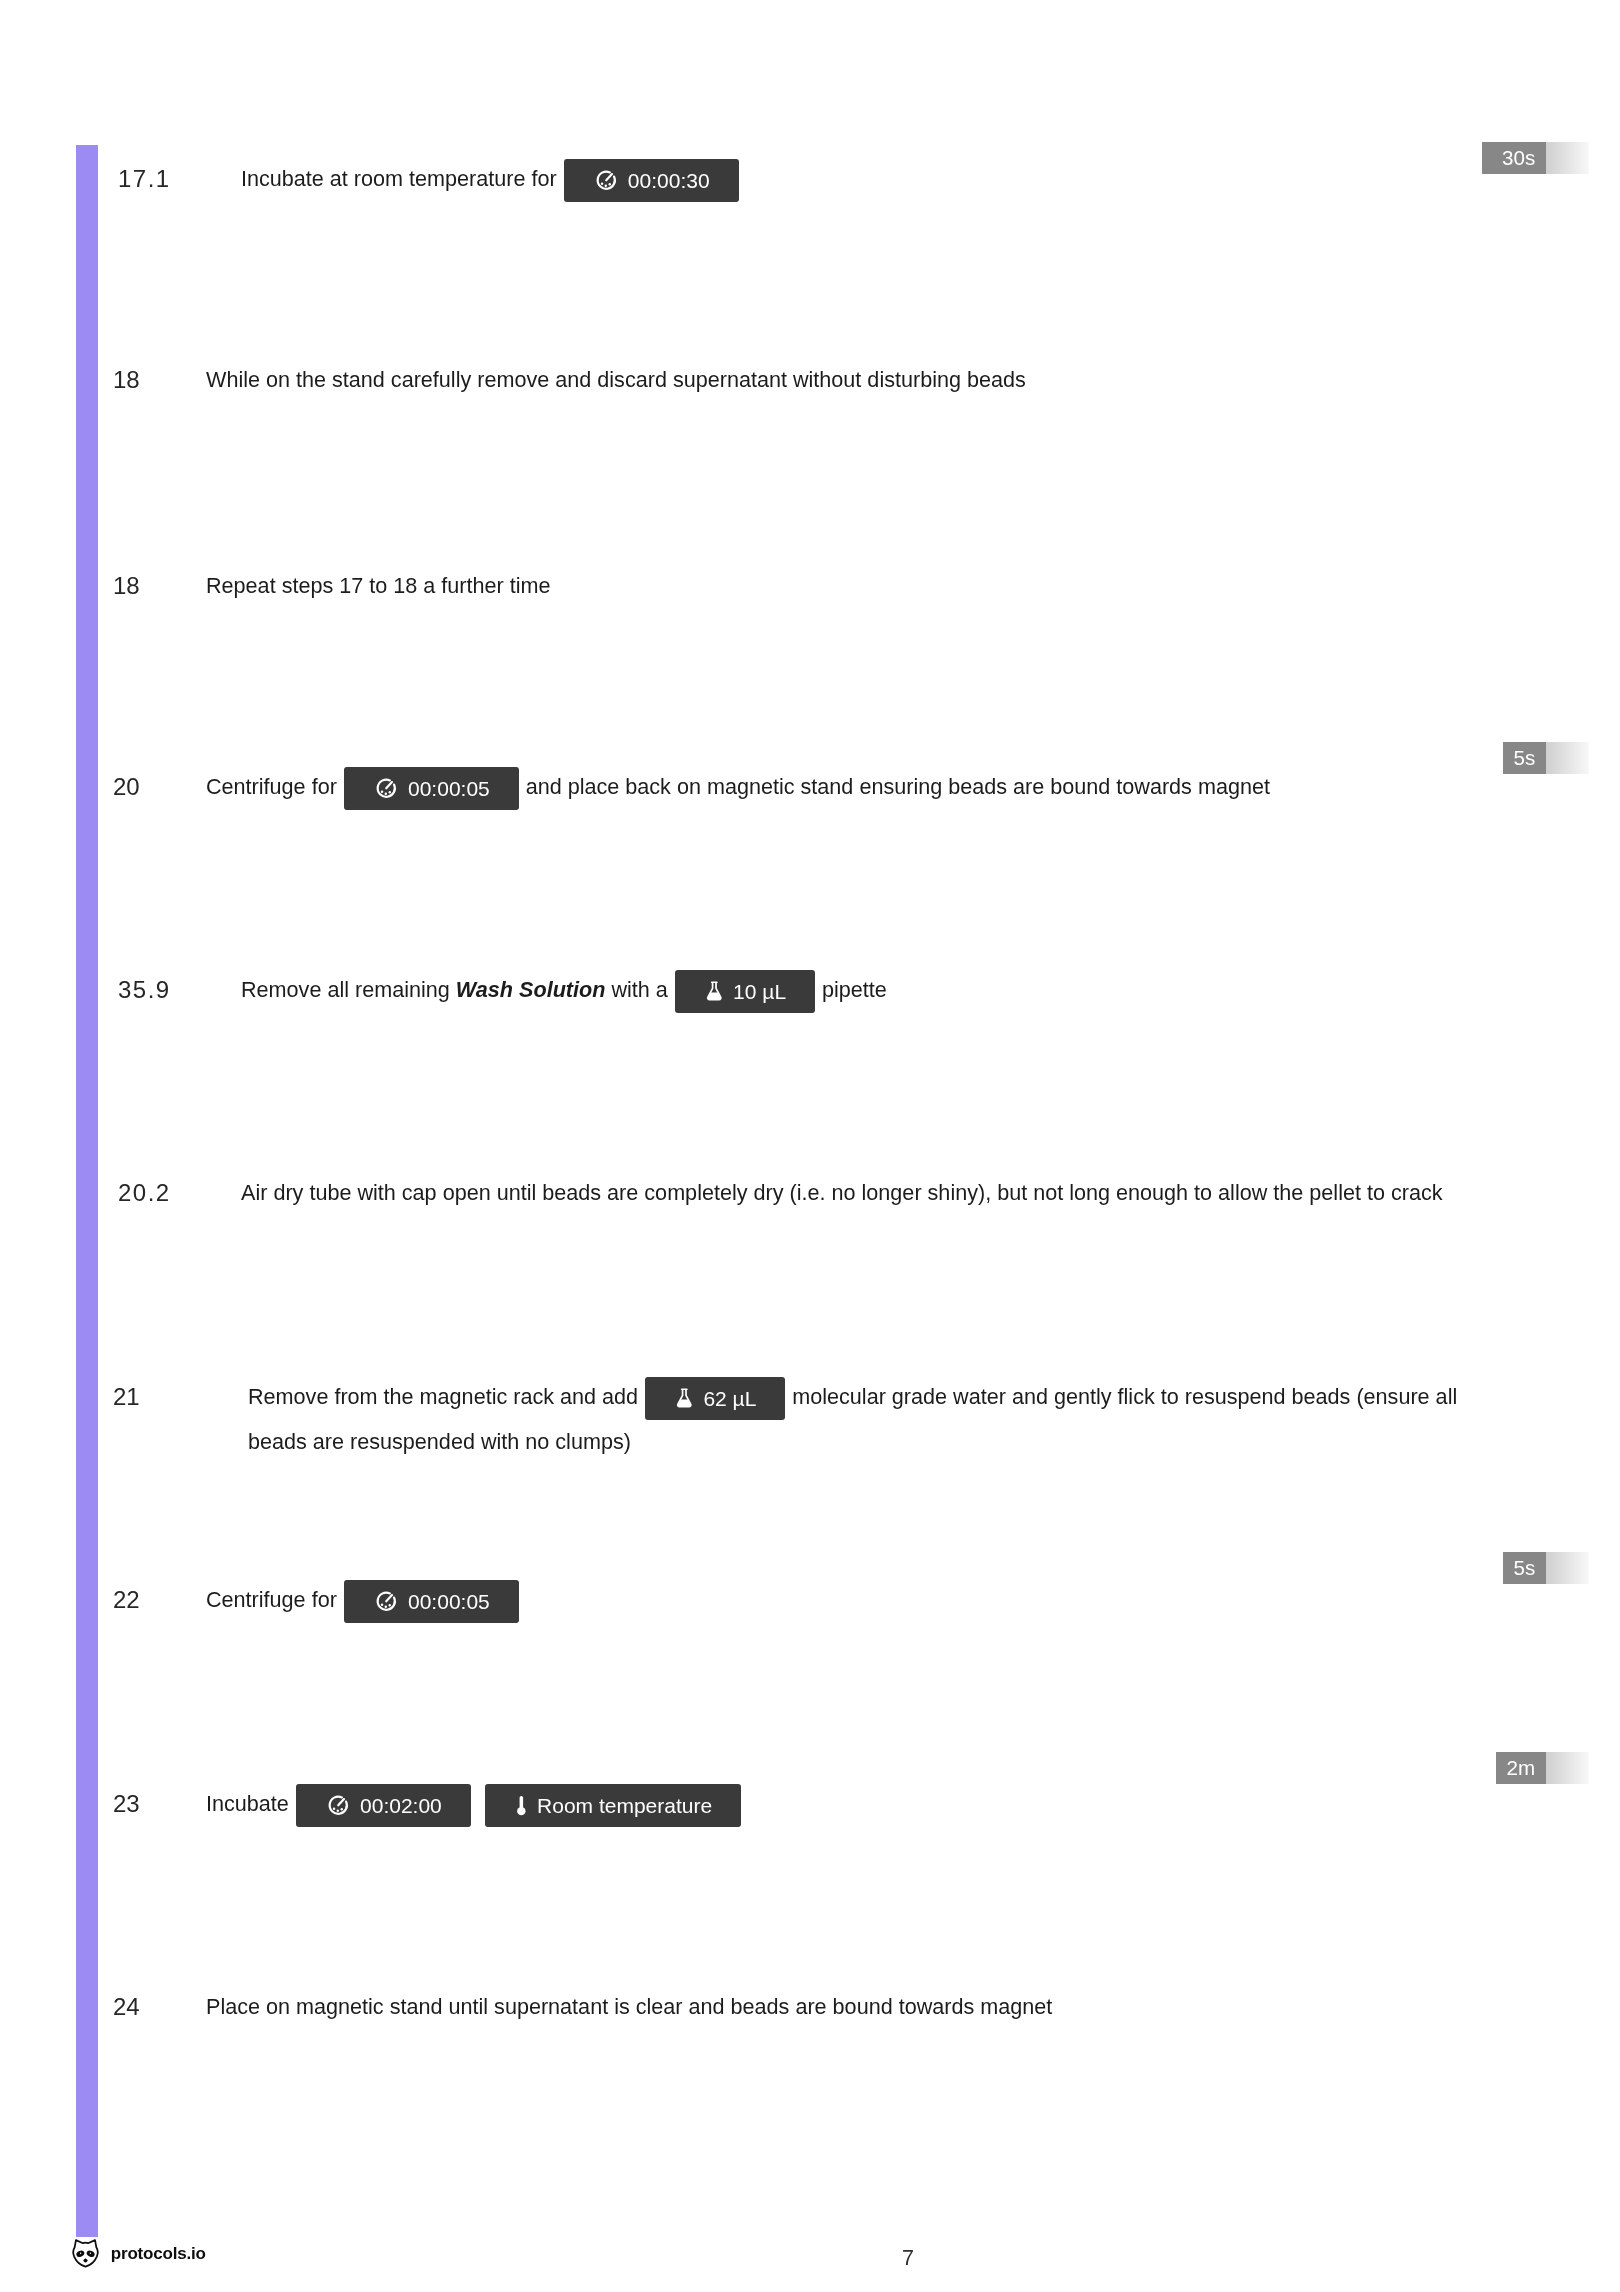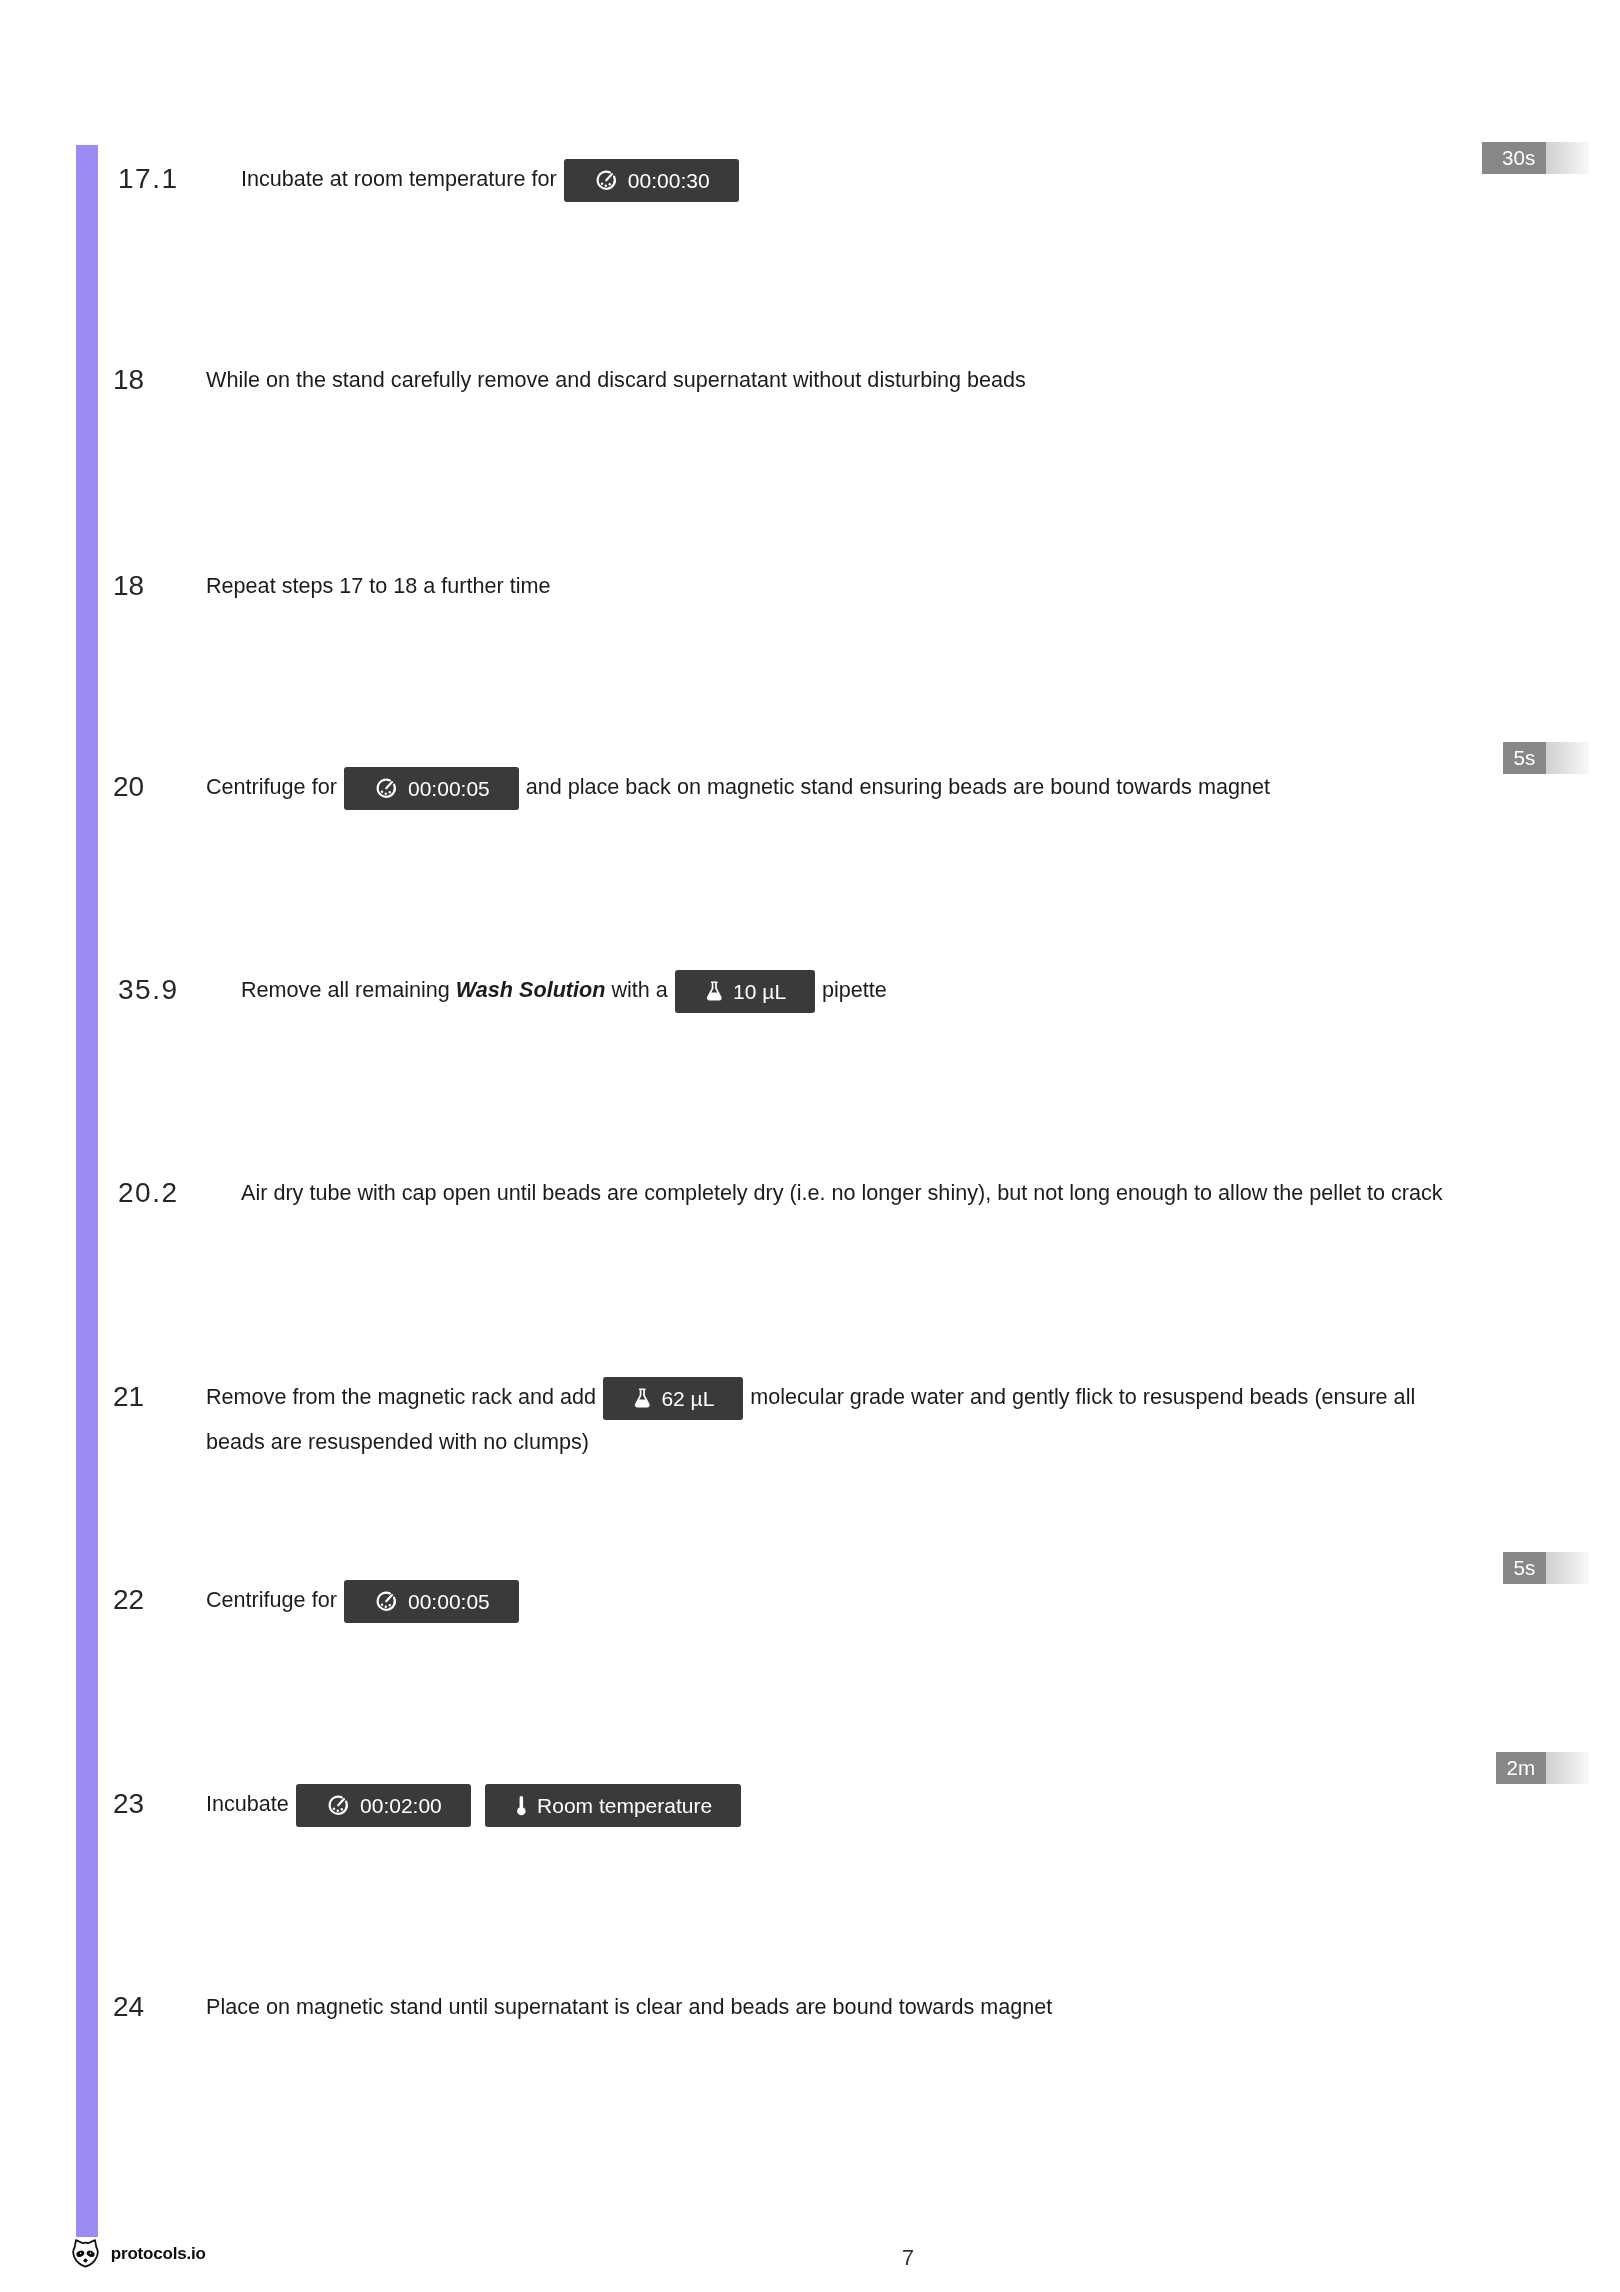--- a/index.html
+++ b/index.html
@@ -13,21 +13,21 @@
 
   .accent-bar {
     position:absolute; left:76px; top:145px; width:21.6px; height:2092px;
     background:#9d8bf4;
   }
 
   
   .step { position:absolute; left:113px; display:flex; align-items:flex-start; }
   .step.sub { left:118px; }
   .step-num {
-    flex:0 0 93px; font-size:28px; line-height:43px; color:#262626;
+    flex:0 0 93px; font-size:24px; line-height:43px; color:#262626;
   }
   .step.sub .step-num { flex:0 0 123px; letter-spacing:1.5px; }
   .step-text {
     font-size:21.6px; line-height:43px; color:#1c1c1c; max-width:1255px;
   }
   .step.sub .step-text { max-width:1240px; }
   .step-text strong em { font-style:italic; font-weight:bold; }
 
   
   .badge {
@@ -114,21 +114,21 @@
                 <path d="M8 14.5 h8 l3.2 6 a1.1 1.1 0 0 1 -1 1.6 H5.8 a1.1 1.1 0 0 1 -1 -1.6 Z" fill="#fff"></path>
               </svg>
             </span>
             <span>10 µL</span>
           </span>pipette</p>
       </div>
       <div class="step sub" style="top: 1171px;">
         <span class="step-num">20.2</span>
         <p class="step-text">Air dry tube with cap open until beads are completely dry (i.e. no longer shiny), but not long enough to allow the pellet to crack</p>
       </div>
-      <div class="step" style="top: 1375px;">
+      <div class="step" style="top: 1375px; gap: 42px;">
         <span class="step-num">21</span>
         <p class="step-text">Remove from the magnetic rack and add<span class="badge">
             <span class="badge-icon">
               <svg width="20.6" height="22.5" viewBox="0 0 24 26" fill="none">
                 <path d="M9 2.5 h6 M10 2.5 v7.2 L4.6 19.8 a2.1 2.1 0 0 0 1.9 3.1 h11 a2.1 2.1 0 0 0 1.9 -3.1 L14 9.7 V2.5" stroke="#fff" stroke-width="2" stroke-linejoin="round" stroke-linecap="round"></path>
                 <path d="M8 14.5 h8 l3.2 6 a1.1 1.1 0 0 1 -1 1.6 H5.8 a1.1 1.1 0 0 1 -1 -1.6 Z" fill="#fff"></path>
               </svg>
             </span>
             <span>62 µL</span>
           </span>molecular grade water and gently flick to resuspend beads (ensure all beads are resuspended with no clumps)</p>

